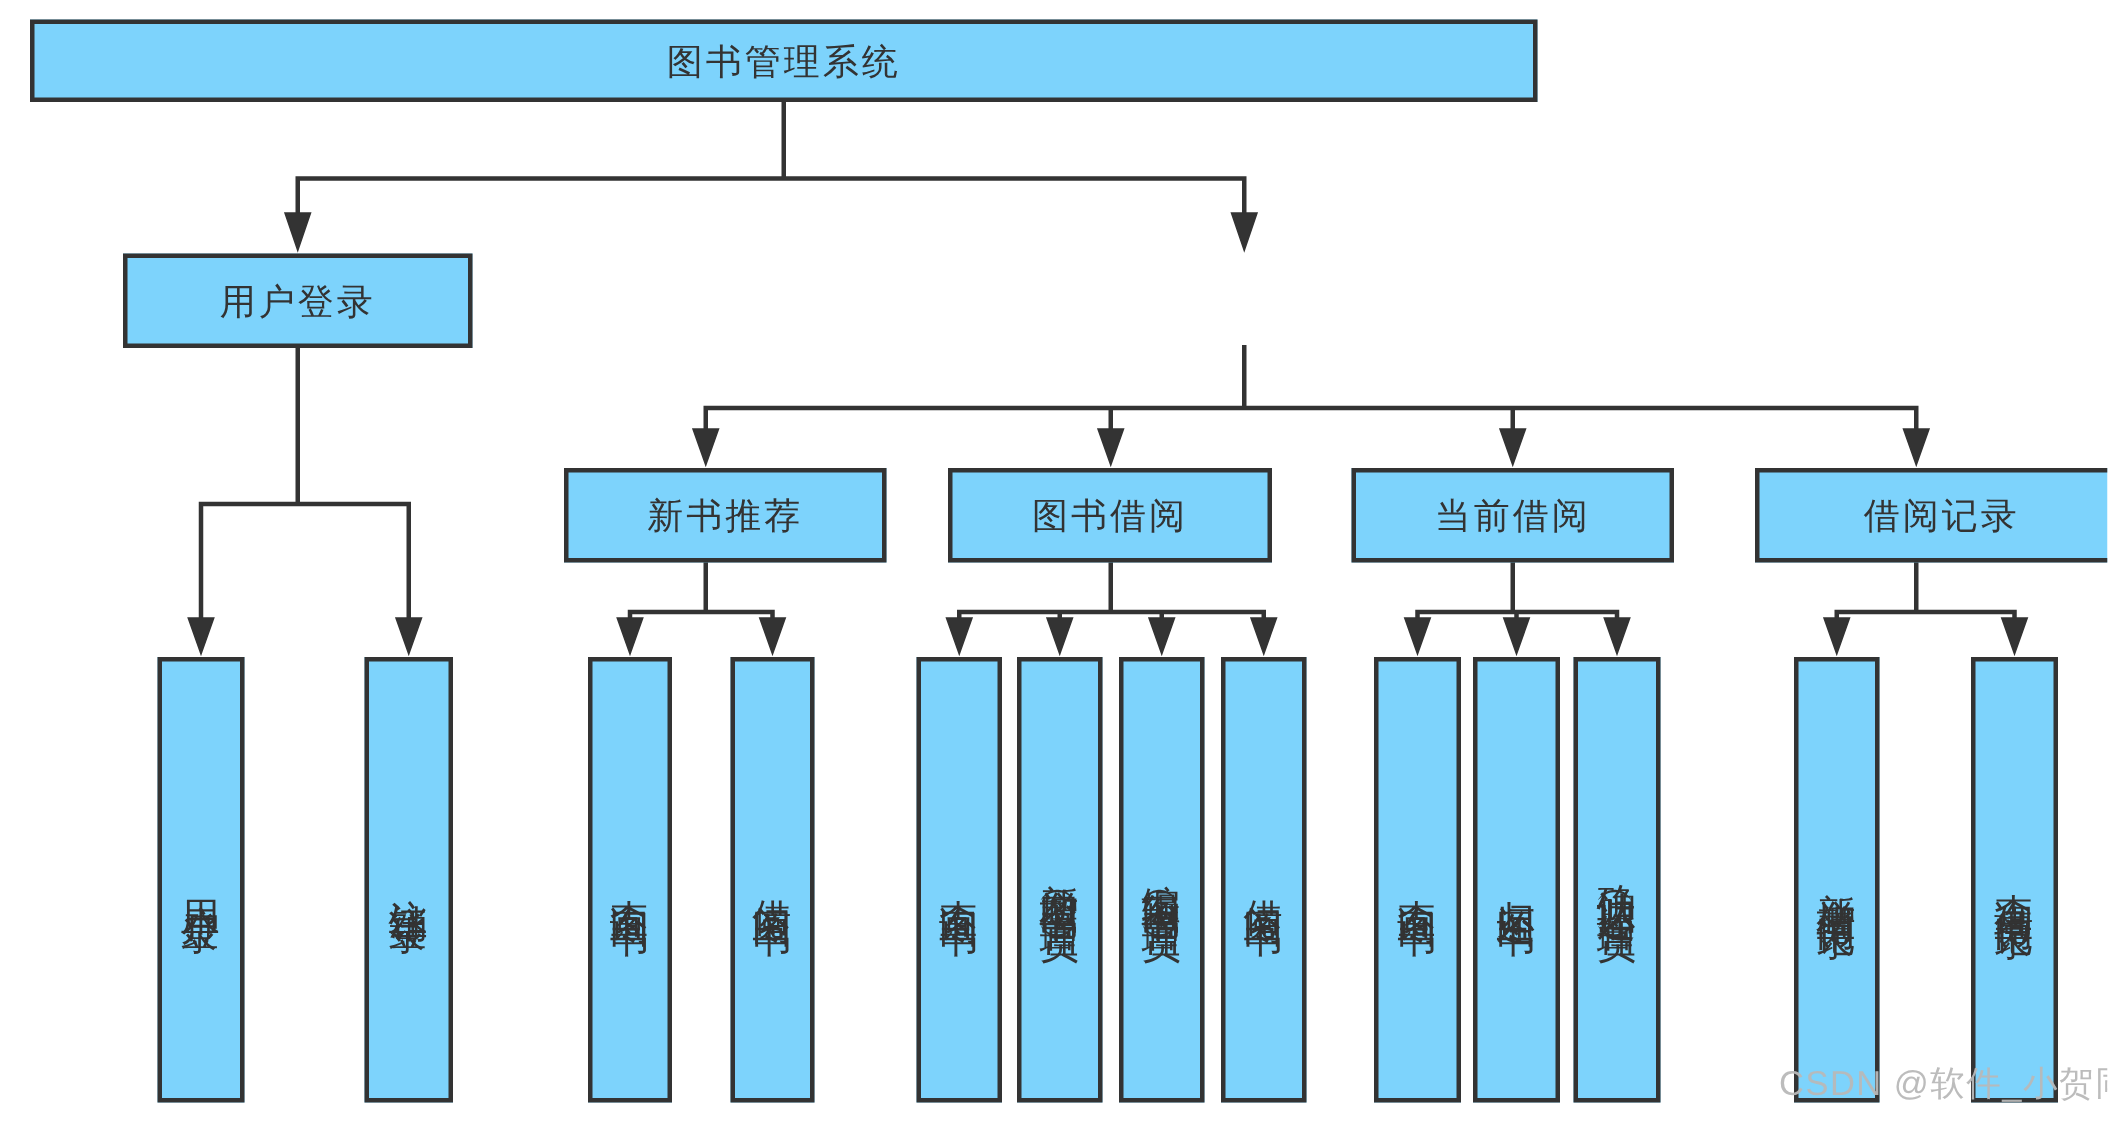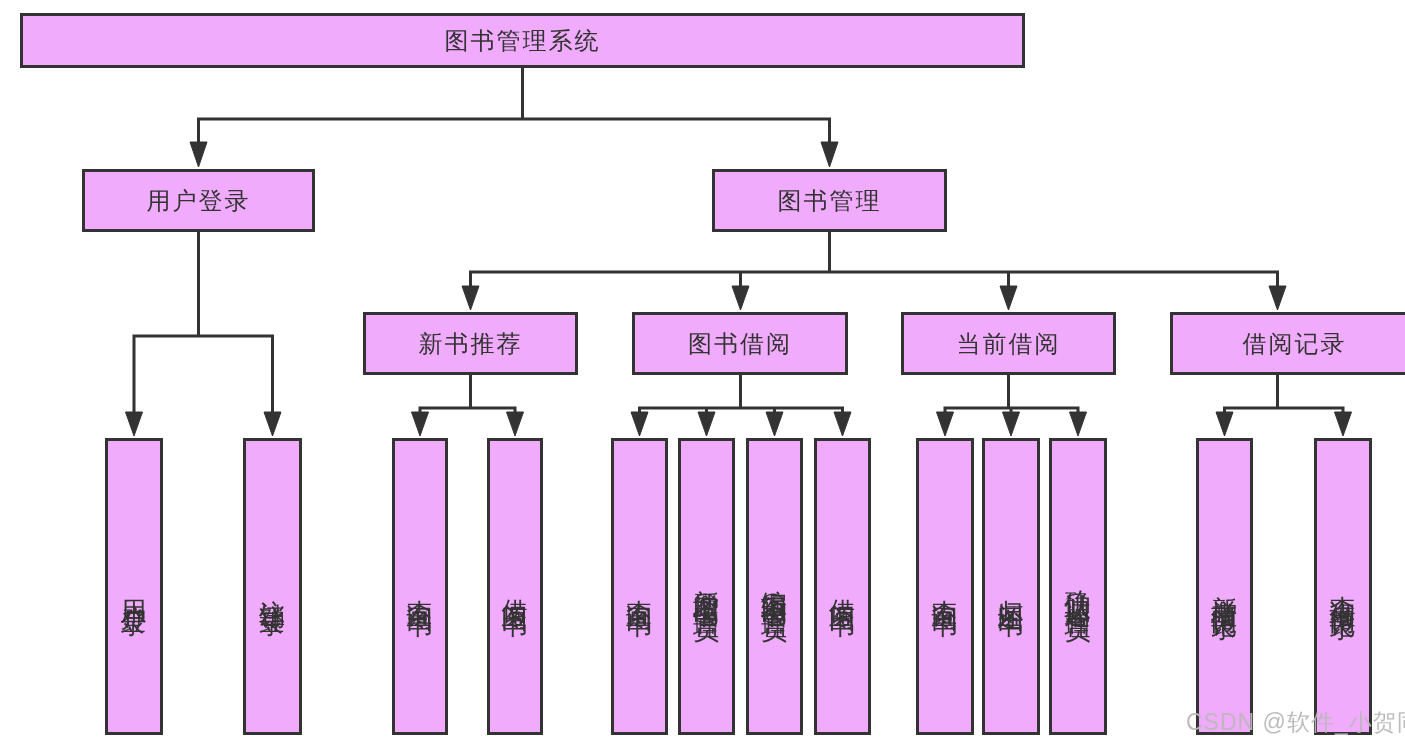--- a/index.html
+++ b/index.html
@@ -2,21 +2,21 @@
 <html><head>
 <meta charset="utf-8">
 <style>
   html,body{margin:0;padding:0;background:#ffffff;}
   .stage{
     position:relative;width:1405px;height:747px;background:#ffffff;
     font-family:"Liberation Sans","DejaVu Sans",sans-serif;overflow:hidden;
   }
   .connectors{position:absolute;left:0;top:0;width:1405px;height:747px;}
   .node{
-    position:absolute;box-sizing:border-box;background:#f0abfc;
+    position:absolute;box-sizing:border-box;background:#7dd3fc;
     border:3px solid #333333;display:flex;align-items:center;justify-content:center;
   }
   .hlabel{
     font-size:24px;color:#333333;letter-spacing:2px;white-space:nowrap;
   }
   .vlabel{
     writing-mode:vertical-rl;text-orientation:mixed;
     font-size:26px;color:#333333;letter-spacing:4px;line-height:1;white-space:nowrap;
   }
   .watermark{
@@ -84,25 +84,22 @@
              M1334.5 412 H1351.5 L1343 436 Z"></path>
   </svg>
 
   <div class="node" style="left:20px;top:13px;width:1005px;height:55px">
     <span class="hlabel">图书管理系统</span>
   </div>
 
   <div class="node" style="left:82px;top:169px;width:233px;height:63px">
     <span class="hlabel">用户登录</span>
   </div>
-  <div class="node" style="left:712px;top:169px;width:235px;height:63px">
-    <span class="hlabel">图书管理</span>
-  </div>
 
-  <div class="node" style="left:363px;top:312px;width:215px;height:63px">
+  <div class="node" style="left:376px;top:312px;width:215px;height:63px">
     <span class="hlabel">新书推荐</span>
   </div>
   <div class="node" style="left:632px;top:312px;width:216px;height:63px">
     <span class="hlabel">图书借阅</span>
   </div>
   <div class="node" style="left:901px;top:312px;width:215px;height:63px">
     <span class="hlabel">当前借阅</span>
   </div>
   <div class="node" style="left:1170px;top:312px;width:249px;height:63px">
     <span class="hlabel">借阅记录</span>

